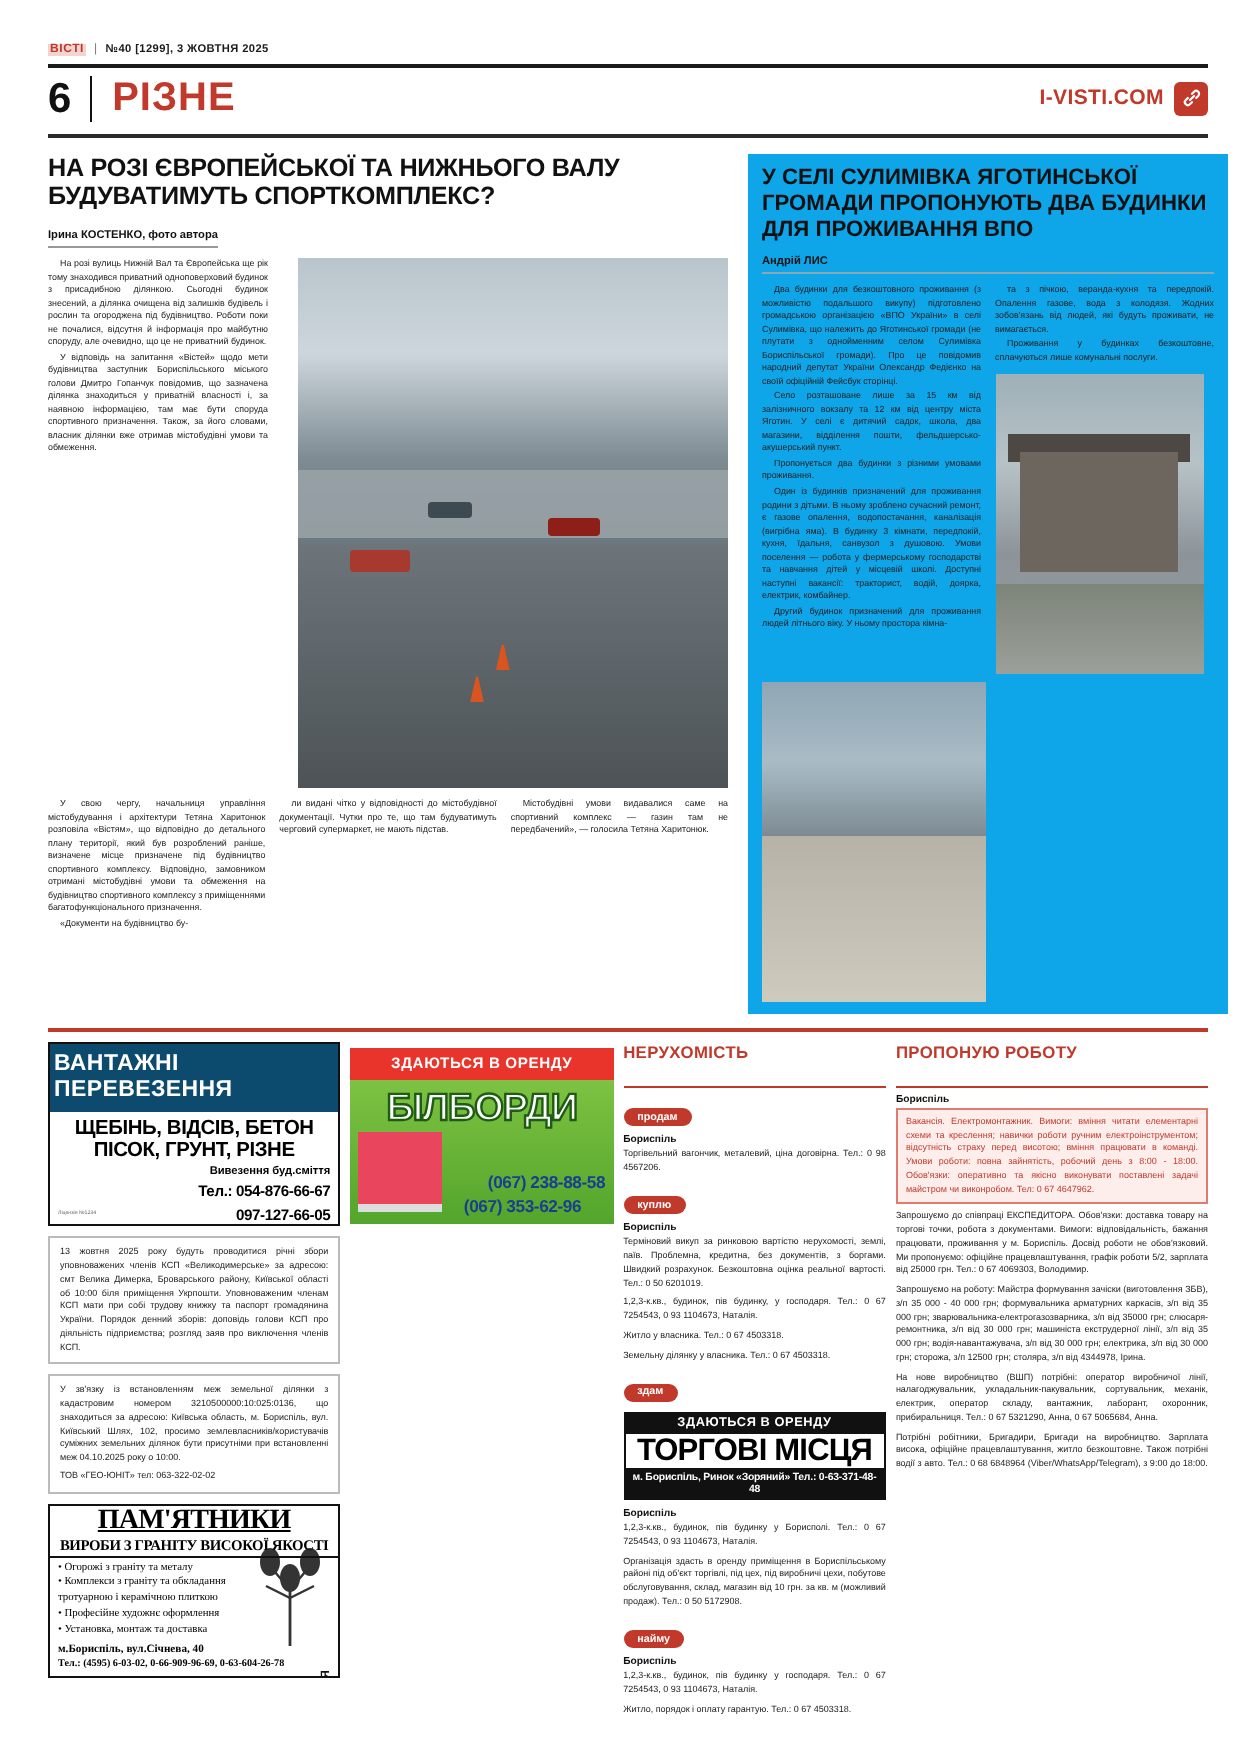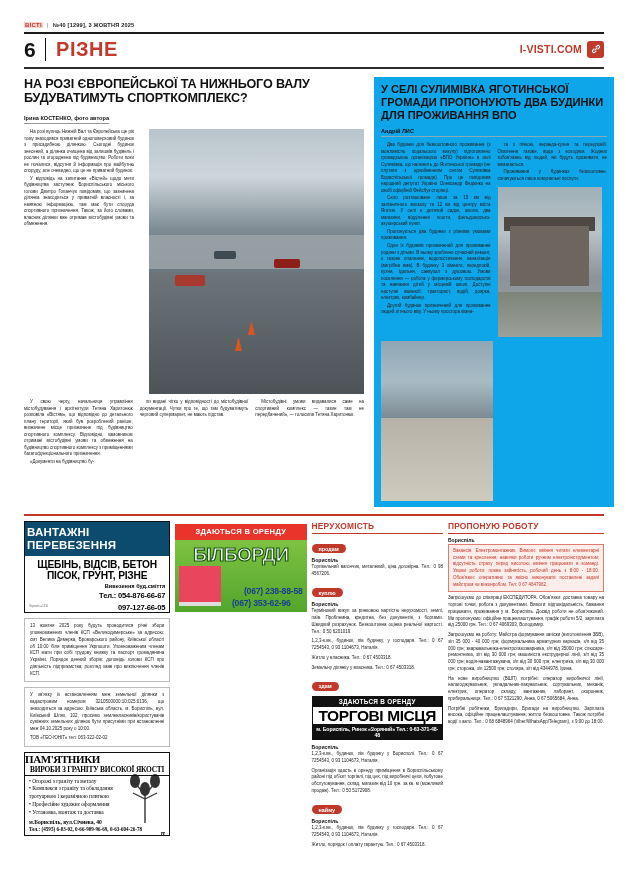--- a/index.html
+++ b/index.html
@@ -130,22 +130,22 @@
   .cargo-fine { font-size: 2.6px; color: #666; margin-top: -7px; }
 
   .ad-box {
     border: 1px solid #bbb; padding: 4px 5px; margin-top: 5px;
     font-size: 4.5px; line-height: 1.5; color: #222; text-align: justify;
   }
 
   
   .ad-monu { border: 1.4px solid #111; margin-top: 5px; position: relative; overflow: hidden; }
   .monu-title {
-    font-family: "Liberation Serif", serif; font-size: 11px; font-weight: 700;
-    text-align: left; letter-spacing: -.4px; line-height: 1; padding-top: 1px;
+    font-family: "Liberation Serif", serif; font-size: 14px; font-weight: 700;
+    text-align: center; letter-spacing: -.4px; line-height: 1; padding-top: 1px; text-decoration: underline;
   }
   .monu-sub {
     font-family: "Liberation Serif", serif; font-size: 7.4px; font-weight: 700;
     text-align: center; letter-spacing: -.2px; border-bottom: 1px solid #111; padding-bottom: 1px;
   }
   .monu-list { font-family: "Liberation Serif", serif; font-size: 5.4px; line-height: 1.45; padding: 2px 4px 0; }
   .monu-addr { font-family: "Liberation Serif", serif; font-size: 5.6px; font-weight: 700; padding: 2px 4px 0; }
   .monu-tel { font-family: "Liberation Serif", serif; font-size: 5.1px; font-weight: 700; padding: 1px 4px 3px; }
   .monu-flower {
     position: absolute; right: 4px; top: 16px; width: 40px; height: 56px;
@@ -194,21 +194,21 @@
   .bb-strip-t { font-size: 7.6px; font-weight: 700; color: #fff; text-align: center; line-height: 16px; letter-spacing: .3px; }
   .bb-green { position: absolute; left: 0; top: 16px; width: 100%; height: 72px; background: linear-gradient(#7ec242, #53a52c); }
   .bb-word { position: absolute; left: 0; right: 0; top: 20px; text-align: center; font-size: 19px; font-weight: 700; color: #fff; letter-spacing: -.5px; -webkit-text-stroke: 1.2px #1d5c12; }
   .bb-tel { position: absolute; right: 4px; bottom: 16px; font-size: 8.6px; font-weight: 700; color: #1a3f8f; letter-spacing: -.2px; }
   .bb-tel2 { position: absolute; right: 16px; bottom: 4px; font-size: 8.6px; font-weight: 700; color: #1a3f8f; letter-spacing: -.2px; }
   .bb-bill { position: absolute; left: 4px; bottom: 6px; width: 42px; height: 40px; background: #e9455c; border-bottom: 4px solid #ddd; }
 
   
   .cls-head {
     font-size: 8.4px; font-weight: 700; color: #c0392b;
-    letter-spacing: .2px; padding-bottom: 2px;
+    letter-spacing: .2px; padding-bottom: 12px;
     border-bottom: 1.4px solid #c0392b; margin-bottom: 3px;
   }
   .cls-tag {
     background: #c0392b; color: #fff; font-size: 5.4px; font-weight: 700;
     padding: 1.5px 7px; border-radius: 7px; display: inline-block; margin: 3px 0 2px;
   }
   .cls-city { font-size: 5.1px; font-weight: 700; color: #111; margin: 2px 0 1px; }
   .cls-txt { font-size: 4.5px; line-height: 1.5; color: #222; text-align: justify; margin-bottom: 3px; }
   .cls-box {
     border: 1px solid #e07b6e; background: #fdeeec; padding: 3px 4px;

